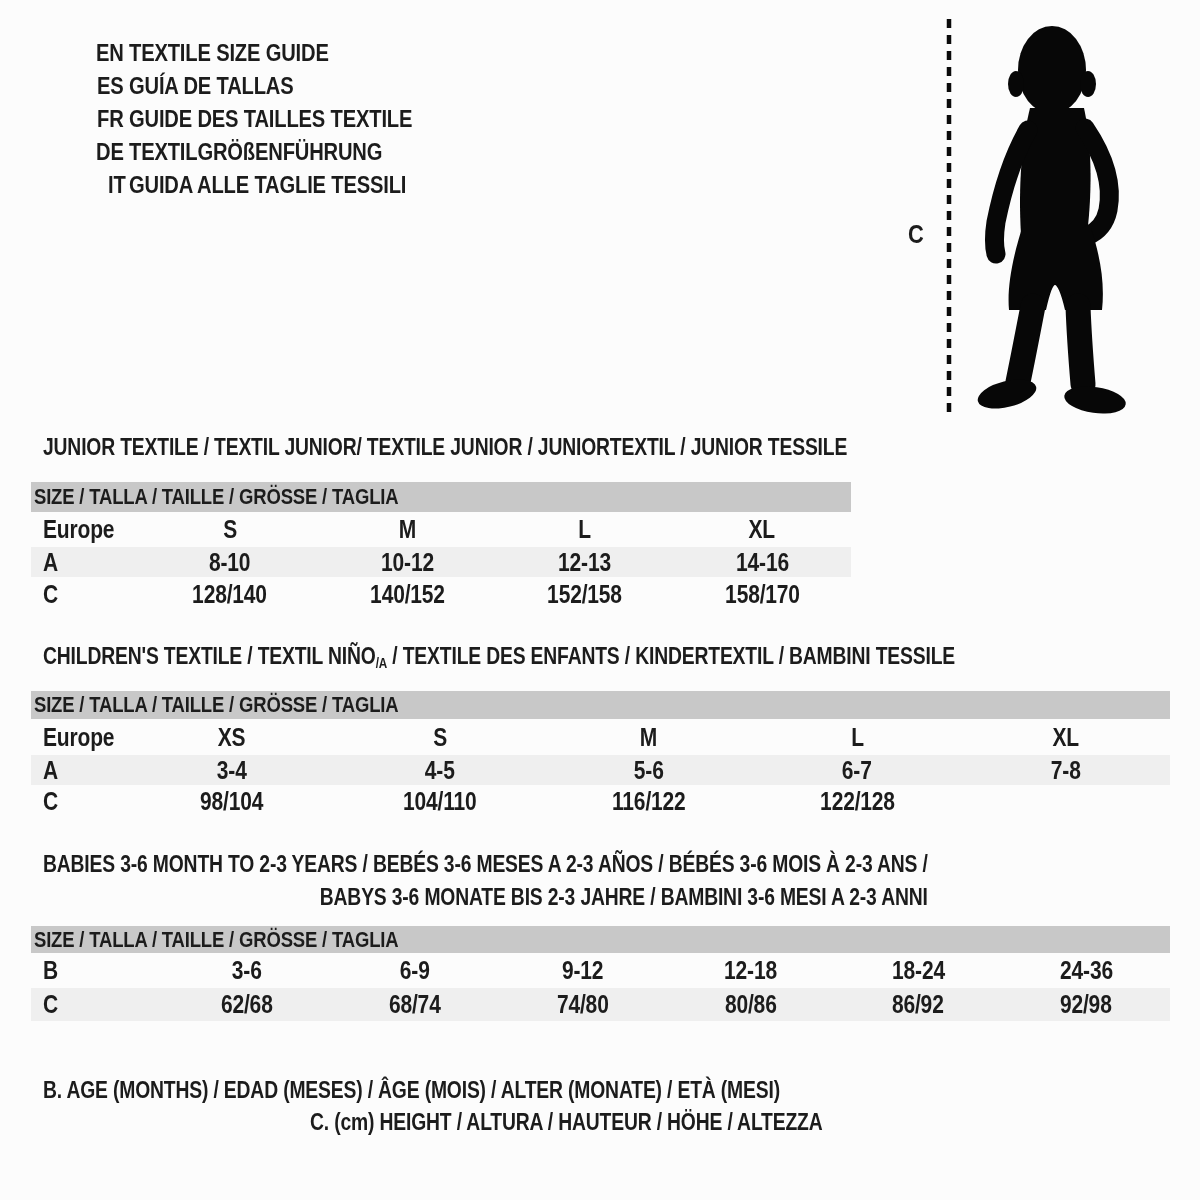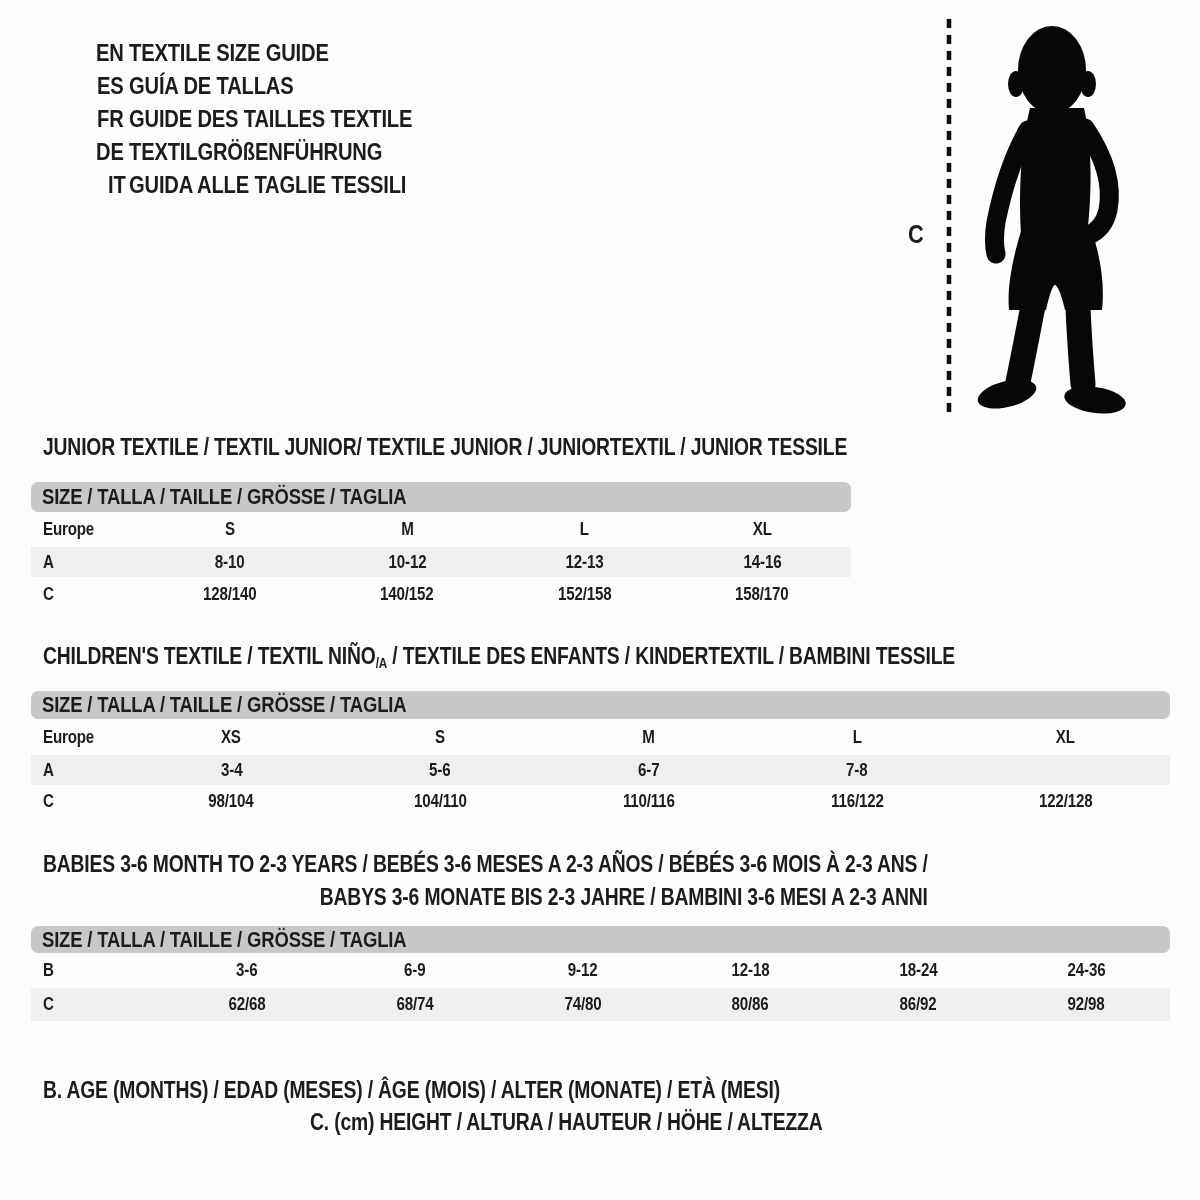--- a/index.html
+++ b/index.html
@@ -27,22 +27,22 @@
   .baby{position:absolute;left:966px;top:20px;}
   .sil{fill:var(--silhouette,#070707);}
   .sil-s{fill:none;stroke:var(--silhouette,#070707);stroke-linecap:round;}
 
   
   .sec-heading{position:absolute;left:43px;font-size:23px;}
   .sub{font-size:14px;vertical-align:-4px;}
 
   
   .table{position:absolute;left:31px;}
-  .bar{display:flex;align-items:center;padding-left:11px;background:var(--size_bar_bg,#c8c8c8);font-size:22px;border-radius:7px;}
-  .row{display:grid;align-items:center;font-size:18px;}
+  .bar{display:flex;align-items:center;padding-left:3px;background:var(--size_bar_bg,#c8c8c8);font-size:22px;}
+  .row{display:grid;align-items:center;font-size:25px;}
   .cell{display:flex;align-items:center;justify-content:center;height:100%;}
   .cell.lbl{justify-content:flex-start;padding-left:12px;}
   .stripe{background:var(--stripe_bg,#efefef);}
 
   .junior{top:482px;width:820px;}
   .junior .bar{height:30px;}
   .junior .row{grid-template-columns:110px repeat(4,1fr);}
   .junior .r0{height:35px;}
   .junior .r1{height:30px;}
   .junior .r2{height:34px;}
@@ -198,41 +198,41 @@
         </div>
     </div>
     <div class="row r1 stripe">
       <div class="cell lbl">
           <span class="t">A</span>
         </div>
       <div class="cell">
           <span class="t tc">3-4</span>
         </div>
       <div class="cell">
+          <span class="t tc">4-5</span>
+        </div>
+      <div class="cell">
           <span class="t tc">5-6</span>
         </div>
       <div class="cell">
           <span class="t tc">6-7</span>
         </div>
       <div class="cell">
           <span class="t tc">7-8</span>
         </div>
     </div>
     <div class="row r2">
       <div class="cell lbl">
           <span class="t">C</span>
         </div>
       <div class="cell">
           <span class="t tc">98/104</span>
         </div>
       <div class="cell">
           <span class="t tc">104/110</span>
-        </div>
-      <div class="cell">
-          <span class="t tc">110/116</span>
         </div>
       <div class="cell">
           <span class="t tc">116/122</span>
         </div>
       <div class="cell">
           <span class="t tc">122/128</span>
         </div>
     </div>
   </div>
 

